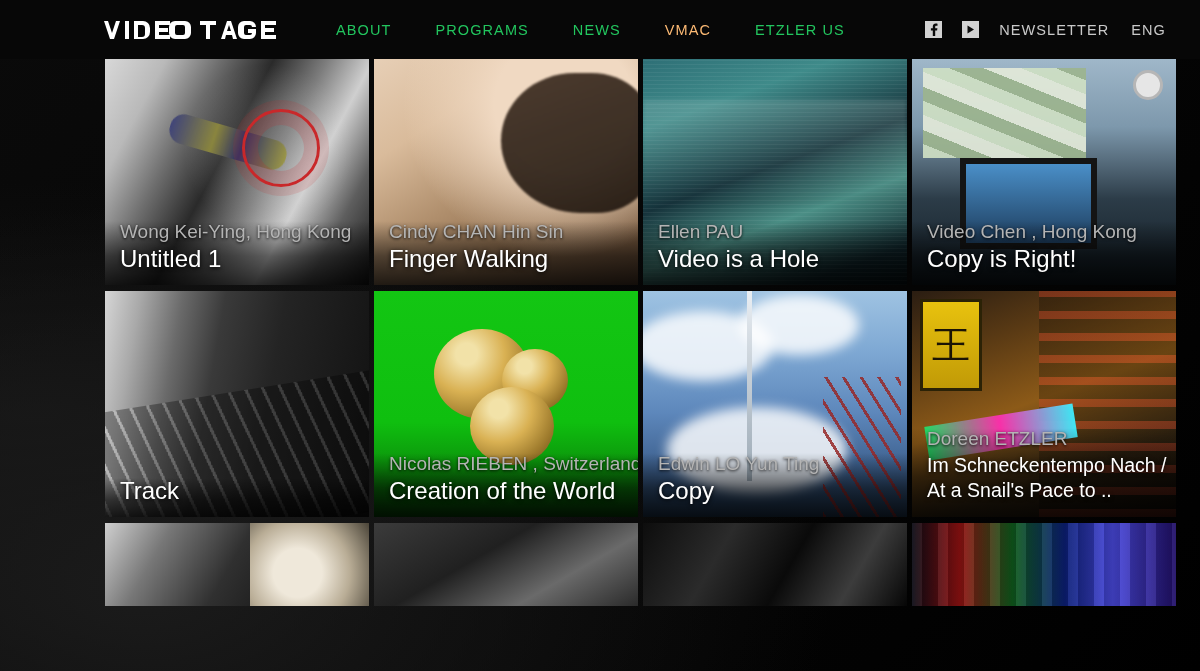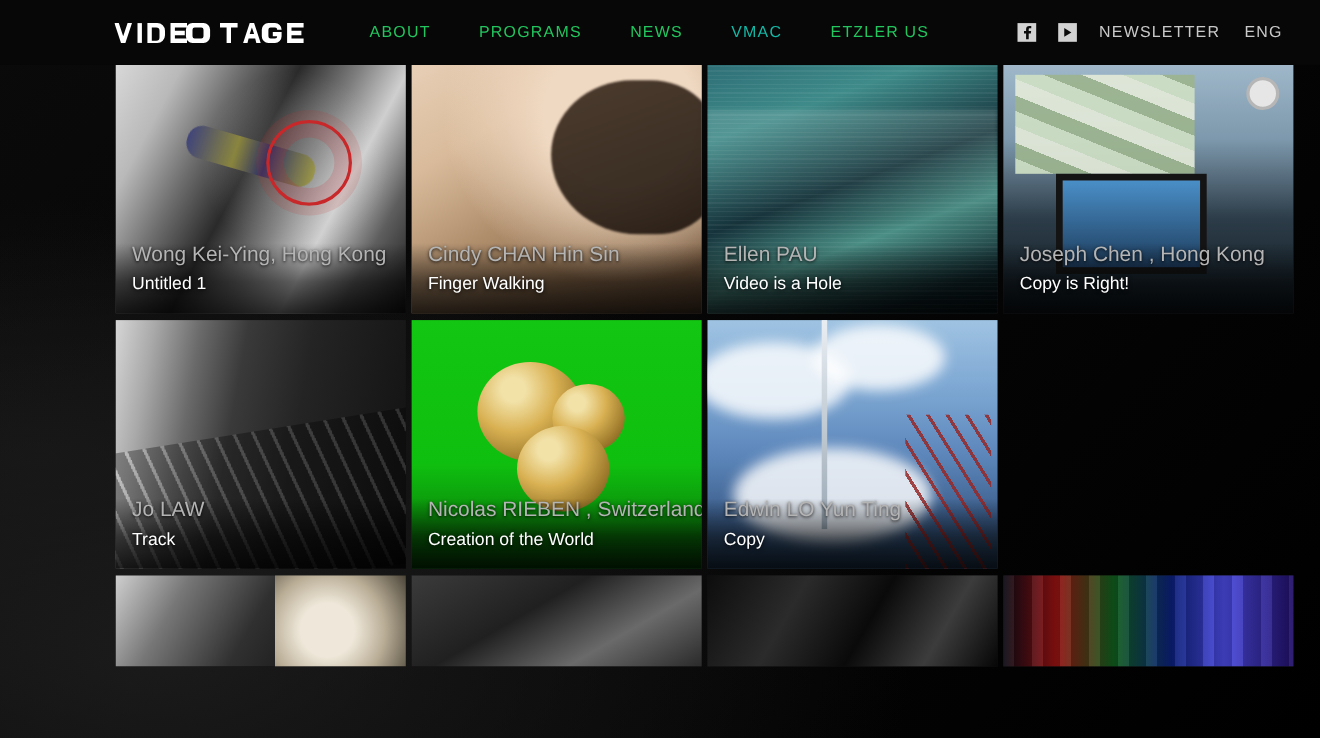--- a/index.html
+++ b/index.html
@@ -36,21 +36,21 @@
   .nav-list{ display:flex; align-items:center; margin-left:40px; }
   .nav-item{
     color:#22c55e;
     font-size:14.5px;
     letter-spacing:1.1px;
     padding:0 0;
     margin-right:44px;
     text-decoration:none;
     white-space:nowrap;
   }
-  .nav-item.active{ color:#14b8a6; }
+  .nav-item.active{ color:#fdba74; }
   #header-right{
     position:absolute; right:34px; top:0; height:59px;
     display:flex; align-items:center;justify-content:center;
   }
   .social-icon{
     width:17px; height:17px;
     background:#d2d2d2;
     color:#0b0b0b;
     display:flex; align-items:center; justify-content:center;
     margin-right:20px;
@@ -93,21 +93,21 @@
     z-index:3;
   }
   .card-artist{
     font-size:19px;
     color:#b4b4b4;
     margin-bottom:3px;
     text-shadow:0 1px 3px rgba(0,0,0,.9);
     white-space:nowrap;
   }
   .card-title{
-    font-size:16px;
+    font-size:24px;
     color:#ffffff;
     line-height:25px;
     text-shadow:0 1px 4px rgba(0,0,0,.95);
   }
   .card-title.two-line{ font-size:19.5px; }
   
   .row-partial .card{ height:83px; }
 
   
   .t-untitled1{
@@ -340,32 +340,31 @@
       </div>
     </a>
 
     <a class="card" href="#">
       <div class="card-thumb t-copyright">
         <div class="money"></div>
         <div class="screen"></div>
         <div class="clock"></div>
       </div>
       <div class="card-overlay">
-        <div class="card-artist">Joseph Chen , Hong Kong</div>
+        <div class="card-artist">Video Chen , Hong Kong</div>
         <div class="card-title">Copy is Right!</div>
       </div>
     </a>
   </div>
 
   <div class="grid-row">
 
     <a class="card" href="#">
       <div class="card-thumb t-track"></div>
       <div class="card-overlay">
-        <div class="card-artist">Jo LAW</div>
         <div class="card-title">Track</div>
       </div>
     </a>
 
     <a class="card" href="#">
       <div class="card-thumb t-creation">
         <div class="blob b1"></div>
         <div class="blob b2"></div>
         <div class="blob b3"></div>
       </div>
@@ -382,20 +381,31 @@
         <div class="cloud c3"></div>
         <div class="pole"></div>
         <div class="tower"></div>
       </div>
       <div class="card-overlay">
         <div class="card-artist">Edwin LO Yun Ting</div>
         <div class="card-title">Copy</div>
       </div>
     </a>
 
+    <a class="card" href="#">
+      <div class="card-thumb t-snail">
+        <div class="strip"></div>
+        <div class="sign"></div>
+        <div class="neon"></div>
+      </div>
+      <div class="card-overlay">
+        <div class="card-artist">Doreen ETZLER</div>
+        <div class="card-title two-line">Im Schneckentempo Nach / At a Snail's Pace to ..</div>
+      </div>
+    </a>
   </div>
 
   <div class="grid-row row-partial">
     <a class="card" href="#">
       <div class="card-thumb t-r3a">
         <div class="split"></div>
       </div>
     </a>
     <a class="card" href="#">
       <div class="card-thumb t-r3b"></div>

